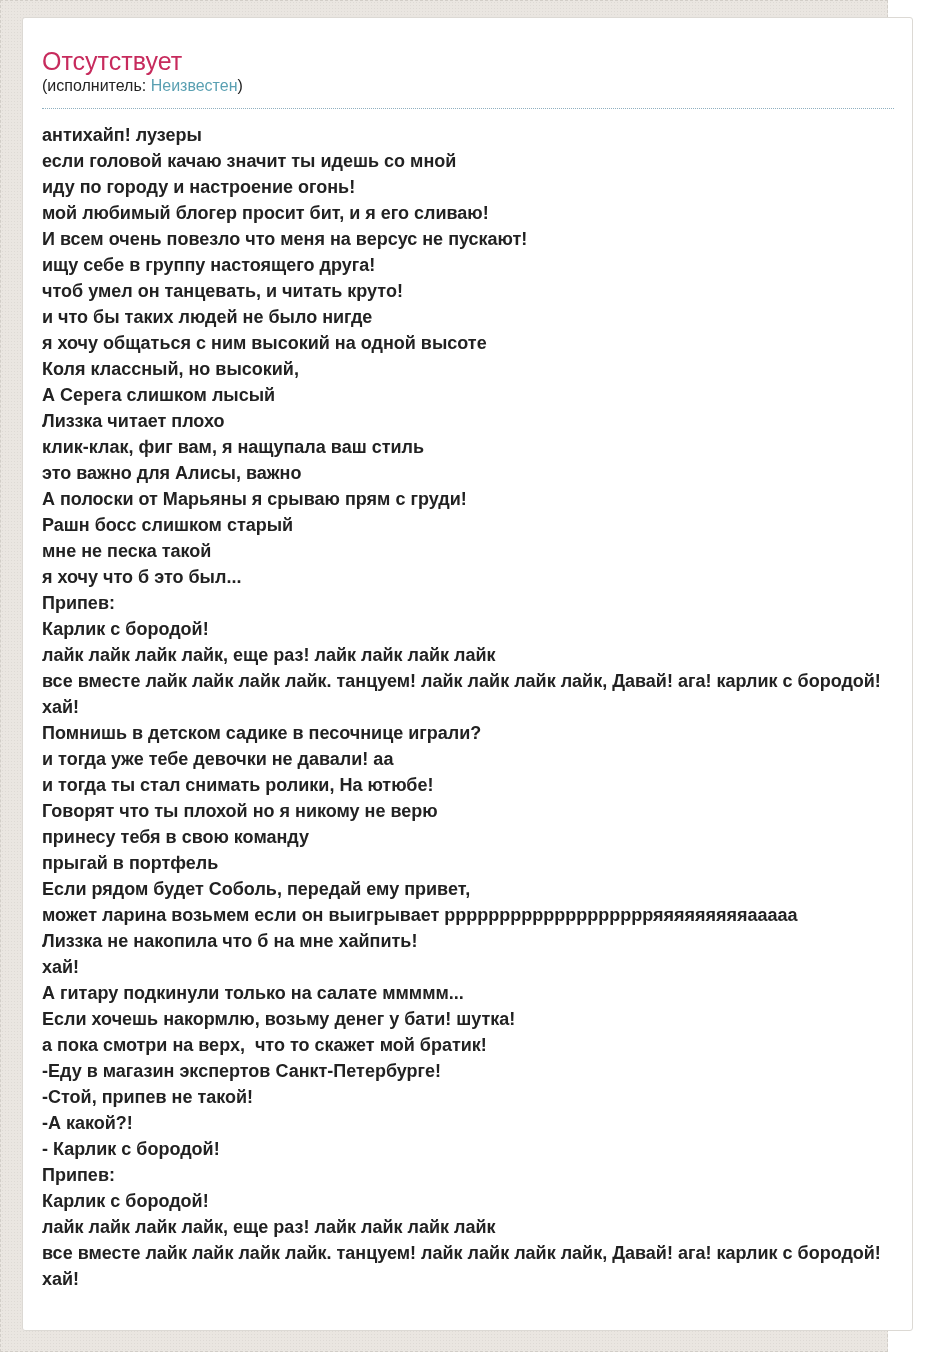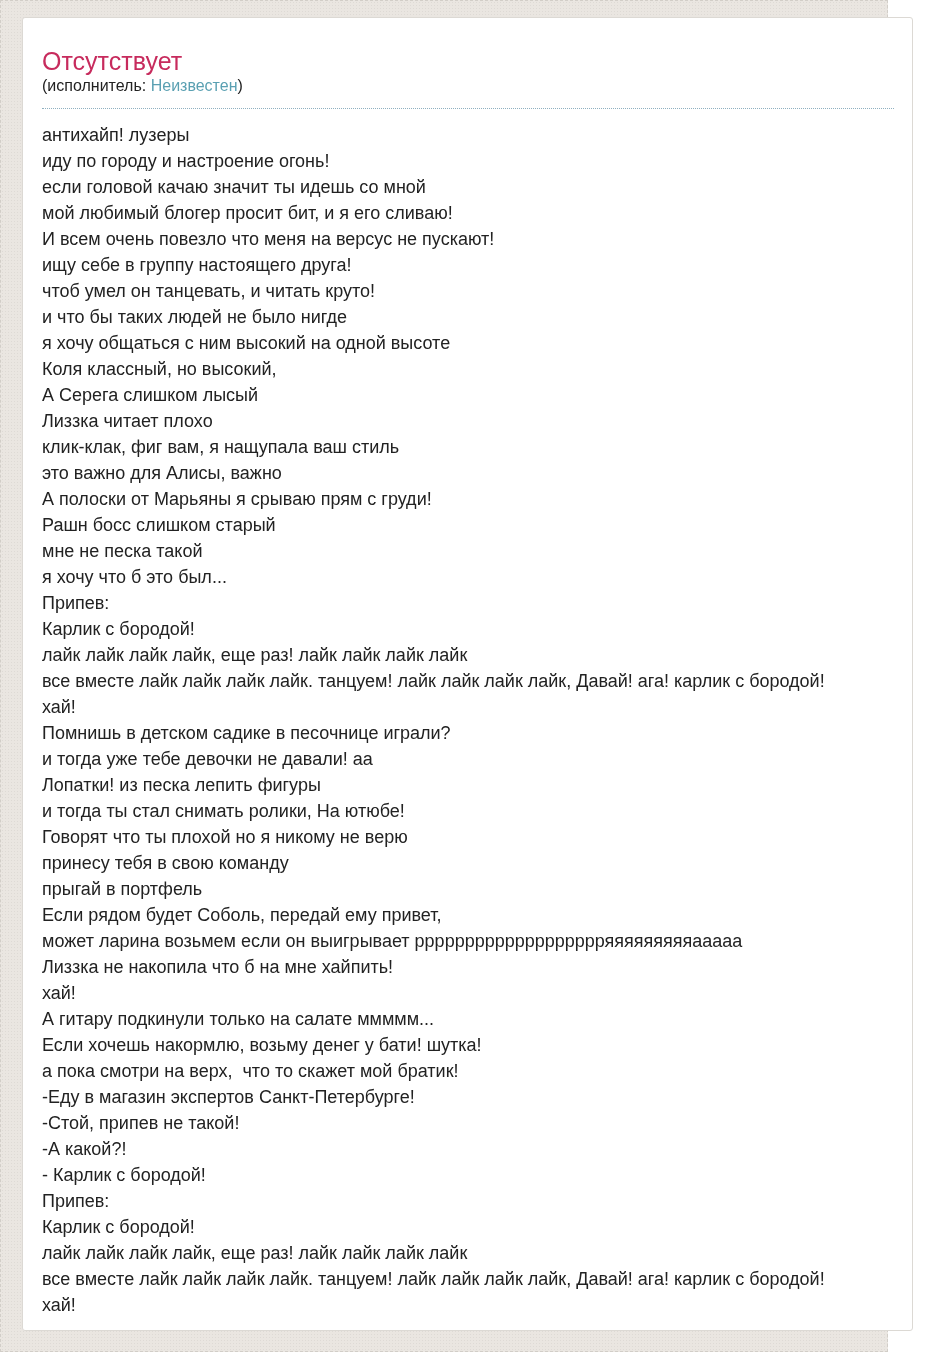--- a/index.html
+++ b/index.html
@@ -48,40 +48,41 @@
   .artist-link {
     color: var(--artist-link, #5aa0b2);
     text-decoration: none;
     cursor: pointer;
     margin-top: 12px;
   }
   .lyrics {
     margin-top: 13px;
     color: var(--text, #222222);
     font-size: 18px;
+    font-weight: bold;
   }
   .lyric-line {
     white-space: pre;
     line-height: 26px;
     height: 26px;
   }
 </style>
 </head>
 <body>
 
 <div class="page">
   <div class="card">
     <div class="header">
       <h1 class="song-title">Отсутствует</h1>
       <div class="artist-line"><span>(исполнитель: </span><a class="artist-link">Неизвестен</a><span>)</span></div>
     </div>
     <div class="lyrics">
         <div class="lyric-line">антихайп! лузеры</div>
+        <div class="lyric-line">если головой качаю значит ты идешь со мной</div>
         <div class="lyric-line">иду по городу и настроение огонь!</div>
-        <div class="lyric-line">если головой качаю значит ты идешь со мной</div>
         <div class="lyric-line">мой любимый блогер просит бит, и я его сливаю!</div>
         <div class="lyric-line">И всем очень повезло что меня на версус не пускают!</div>
         <div class="lyric-line">ищу себе в группу настоящего друга!</div>
         <div class="lyric-line">чтоб умел он танцевать, и читать круто!</div>
         <div class="lyric-line">и что бы таких людей не было нигде</div>
         <div class="lyric-line">я хочу общаться с ним высокий на одной высоте</div>
         <div class="lyric-line">Коля классный, но высокий,</div>
         <div class="lyric-line">А Серега слишком лысый</div>
         <div class="lyric-line">Лиззка читает плохо</div>
         <div class="lyric-line">клик-клак, фиг вам, я нащупала ваш стиль</div>
@@ -90,21 +91,20 @@
         <div class="lyric-line">Рашн босс слишком старый</div>
         <div class="lyric-line">мне не песка такой</div>
         <div class="lyric-line">я хочу что б это был...</div>
         <div class="lyric-line">Припев:</div>
         <div class="lyric-line">Карлик с бородой!</div>
         <div class="lyric-line">лайк лайк лайк лайк, еще раз! лайк лайк лайк лайк</div>
         <div class="lyric-line">все вместе лайк лайк лайк лайк. танцуем! лайк лайк лайк лайк, Давай! ага! карлик с бородой!</div>
         <div class="lyric-line">хай!</div>
         <div class="lyric-line">Помнишь в детском садике в песочнице играли?</div>
         <div class="lyric-line">и тогда уже тебе девочки не давали! аа</div>
-        <div class="lyric-line">Лопатки! из песка лепить фигуры</div>
         <div class="lyric-line">и тогда ты стал снимать ролики, На ютюбе!</div>
         <div class="lyric-line">Говорят что ты плохой но я никому не верю</div>
         <div class="lyric-line">принесу тебя в свою команду</div>
         <div class="lyric-line">прыгай в портфель</div>
         <div class="lyric-line">Если рядом будет Соболь, передай ему привет,</div>
         <div class="lyric-line">может ларина возьмем если он выигрывает ррррррррррррррррррряяяяяяяяяааааа</div>
         <div class="lyric-line">Лиззка не накопила что б на мне хайпить!</div>
         <div class="lyric-line">хай!</div>
         <div class="lyric-line">А гитару подкинули только на салате ммммм...</div>
         <div class="lyric-line">Если хочешь накормлю, возьму денег у бати! шутка!</div>

